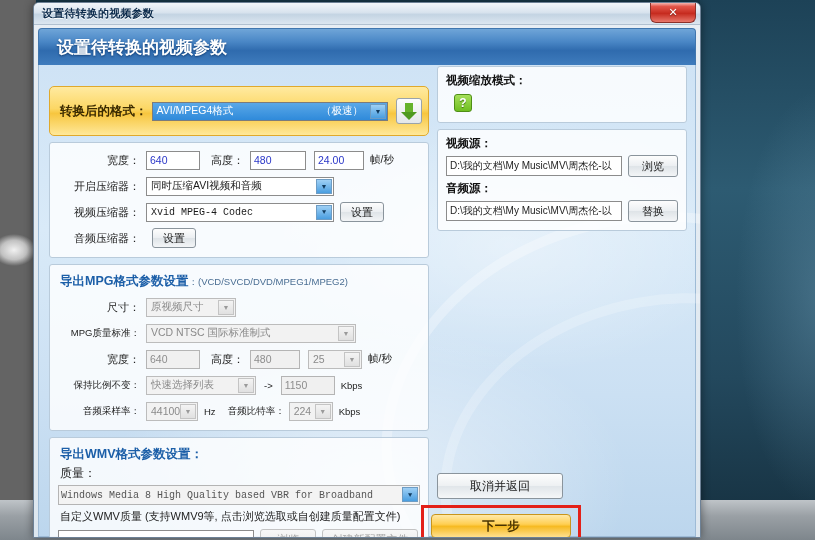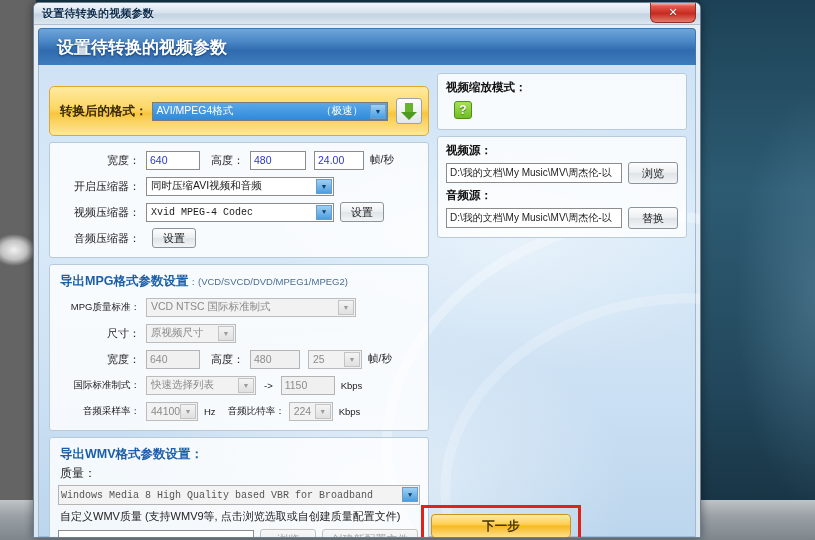--- a/index.html
+++ b/index.html
@@ -147,21 +147,21 @@
     height:20px; min-width:44px; padding:0 8px; margin-left:6px;
     border:1px solid #8a949c; border-radius:3px;
     background:linear-gradient(180deg,#fdfdfd 0%,#eceff2 48%,#dfe4e8 52%,#f3f5f7 100%);
     font-size:11px; color:#1b1b1b; display:flex; align-items:center; justify-content:center;
     cursor:pointer;
   }
   .btn.disabled{ color:#a6a6a6; border-color:#c3c3c3;
     background:linear-gradient(180deg,#f7f7f7,#eaeaea); }
 
   
-  #right-panel{ position:absolute; left:398px; top:8px; width:250px; }
+  #right-panel{ position:absolute; left:398px; top:1px; width:250px; }
   .rp-box{ background:rgba(255,255,255,.82); border:1px solid #b9cbdb; border-radius:3px; padding:6px 8px 8px 8px; }
   .rp-label{ font-size:11.5px; font-weight:bold; color:#111; margin-bottom:4px; }
   .help-icon{
     width:18px; height:18px; margin-left:8px; border-radius:3px;
     background:linear-gradient(180deg,#a7e05a 0%,#6fbe21 100%);
     border:1px solid #4f8f16; color:#fff; font-weight:bold; font-size:12px;
     display:flex; align-items:center; justify-content:center; cursor:pointer;
     text-shadow:0 1px 1px #3d6f10;
   }
   .path-input{
@@ -263,40 +263,40 @@
           <span class="btn">设置</span>
         </div>
       </div>
 
       <div class="group-box">
         <div class="section-title">
           <span>导出MPG格式参数设置</span><span class="sub">：(VCD/SVCD/DVD/MPEG1/MPEG2)</span>
         </div>
 
         <div class="row">
+          <span class="row-label">尺寸：</span>
+          <span class="combo disabled" style="width:90px">原视频尺寸<i class="combo-arrow">▼</i></span>
+        </div>
+
+        <div class="row">
           <span class="row-label small">MPG质量标准：</span>
           <span class="combo disabled" style="width:210px">VCD  NTSC 国际标准制式<i class="combo-arrow">▼</i></span>
-        </div>
-
-        <div class="row">
-          <span class="row-label">尺寸：</span>
-          <span class="combo disabled" style="width:90px">原视频尺寸<i class="combo-arrow">▼</i></span>
         </div>
 
         <div class="row">
           <span class="row-label">宽度：</span>
           <span class="txt-input disabled" style="width:54px">640</span>
           <span class="row-label" style="width:44px">高度：</span>
           <span class="txt-input disabled" style="width:50px">480</span>
           <span class="combo disabled" style="width:54px;margin-left:8px">25<i class="combo-arrow">▼</i></span>
           <span class="mini-unit">帧/秒</span>
         </div>
 
         <div class="row">
-          <span class="row-label small">国际标准制式：</span>
+          <span class="row-label small">保持比例不变：</span>
           <span class="combo disabled" style="width:110px">快速选择列表<i class="combo-arrow">▼</i></span>
           <span class="mini-unit small" style="margin:0 8px">-&gt;</span>
           <span class="txt-input disabled" style="width:54px">1150</span>
           <span class="mini-unit small">Kbps</span>
         </div>
 
         <div class="row" style="margin-bottom:0">
           <span class="row-label small">音频采样率：</span>
           <span class="combo disabled" style="width:52px">44100<i class="combo-arrow">▼</i></span>
           <span class="mini-unit small" style="margin:0 6px">Hz</span>
@@ -334,16 +334,17 @@
           <span class="btn" style="min-width:50px;height:22px">浏览</span>
         </div>
         <div class="rp-label" style="margin-top:4px">音频源：</div>
         <div class="row" style="margin-bottom:0">
           <span class="path-input">D:\我的文档\My Music\MV\周杰伦-以</span>
           <span class="btn" style="min-width:50px;height:22px">替换</span>
         </div>
       </div>
     </div>
 
+    <div id="cancel-button">取消并返回</div>
     <div id="next-highlight" style="border-color: rgb(227, 33, 25);"></div>
     <div id="next-button">下一步</div>
   </div>
 </div>
 
 </body></html>

